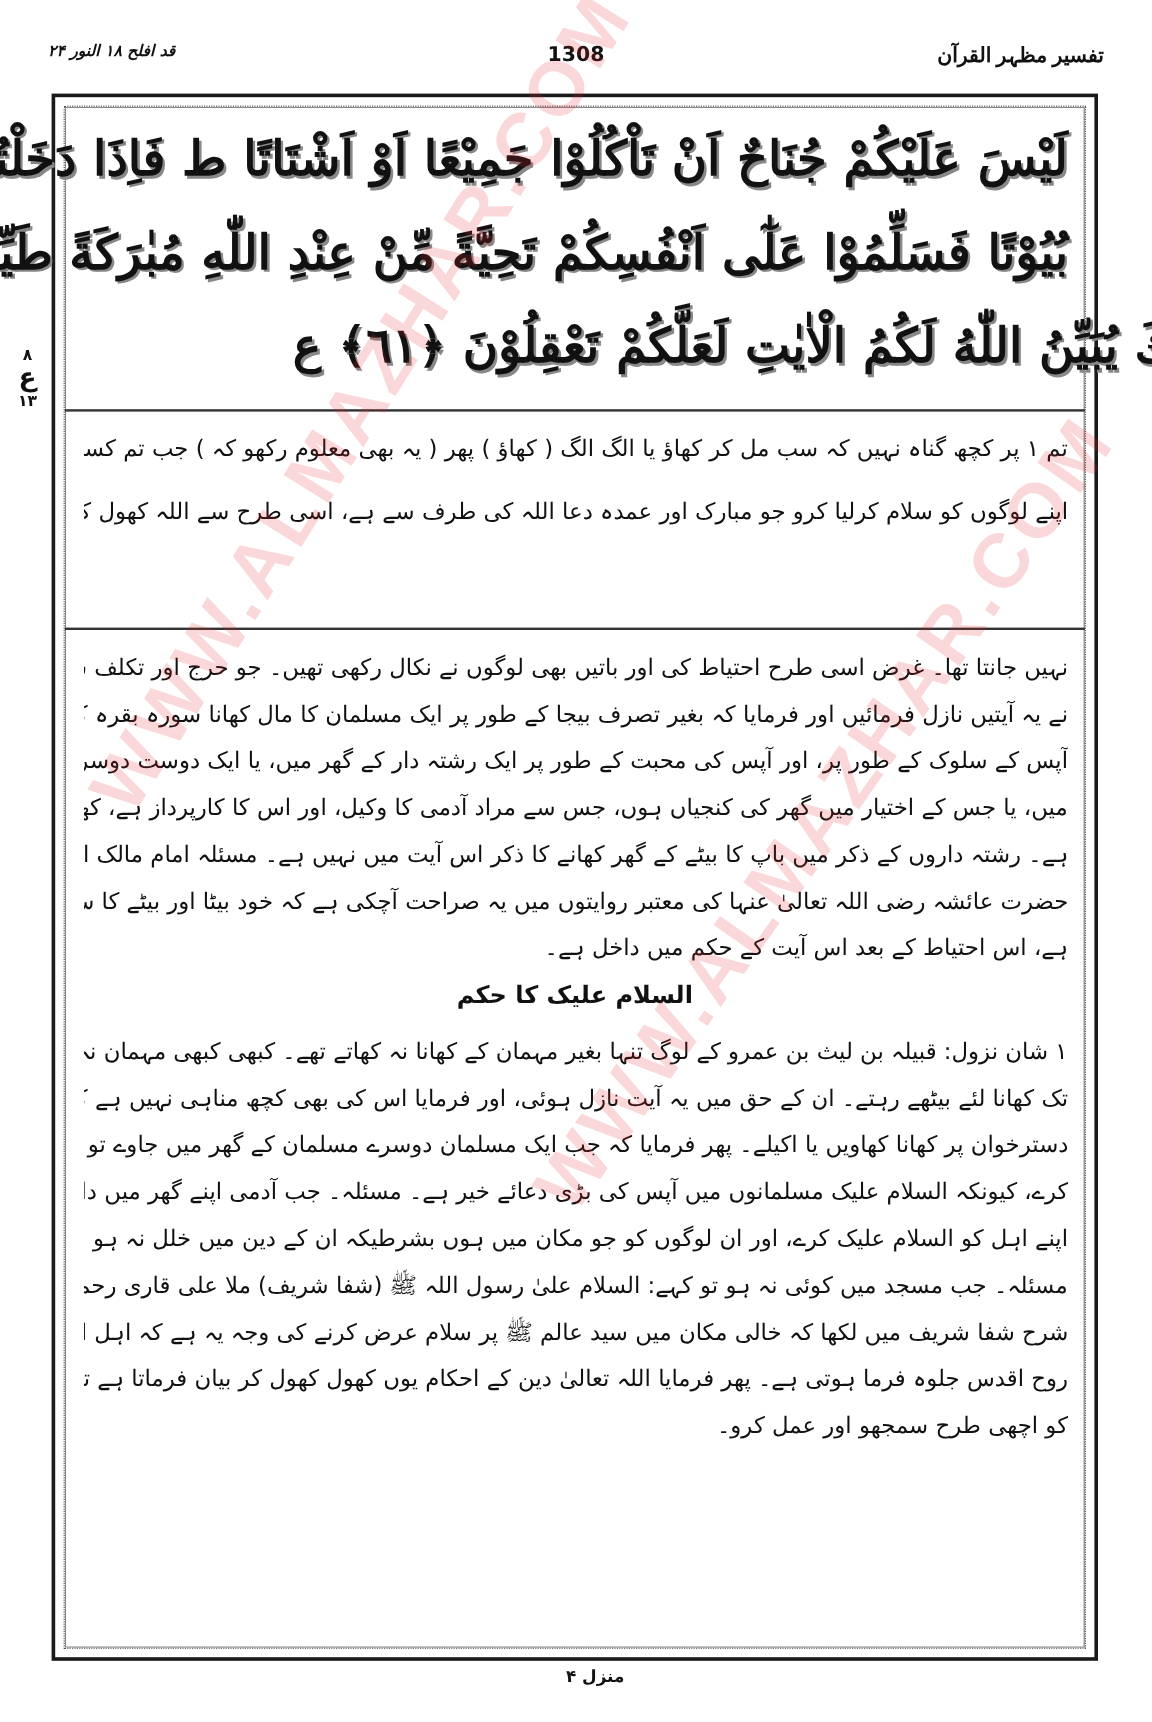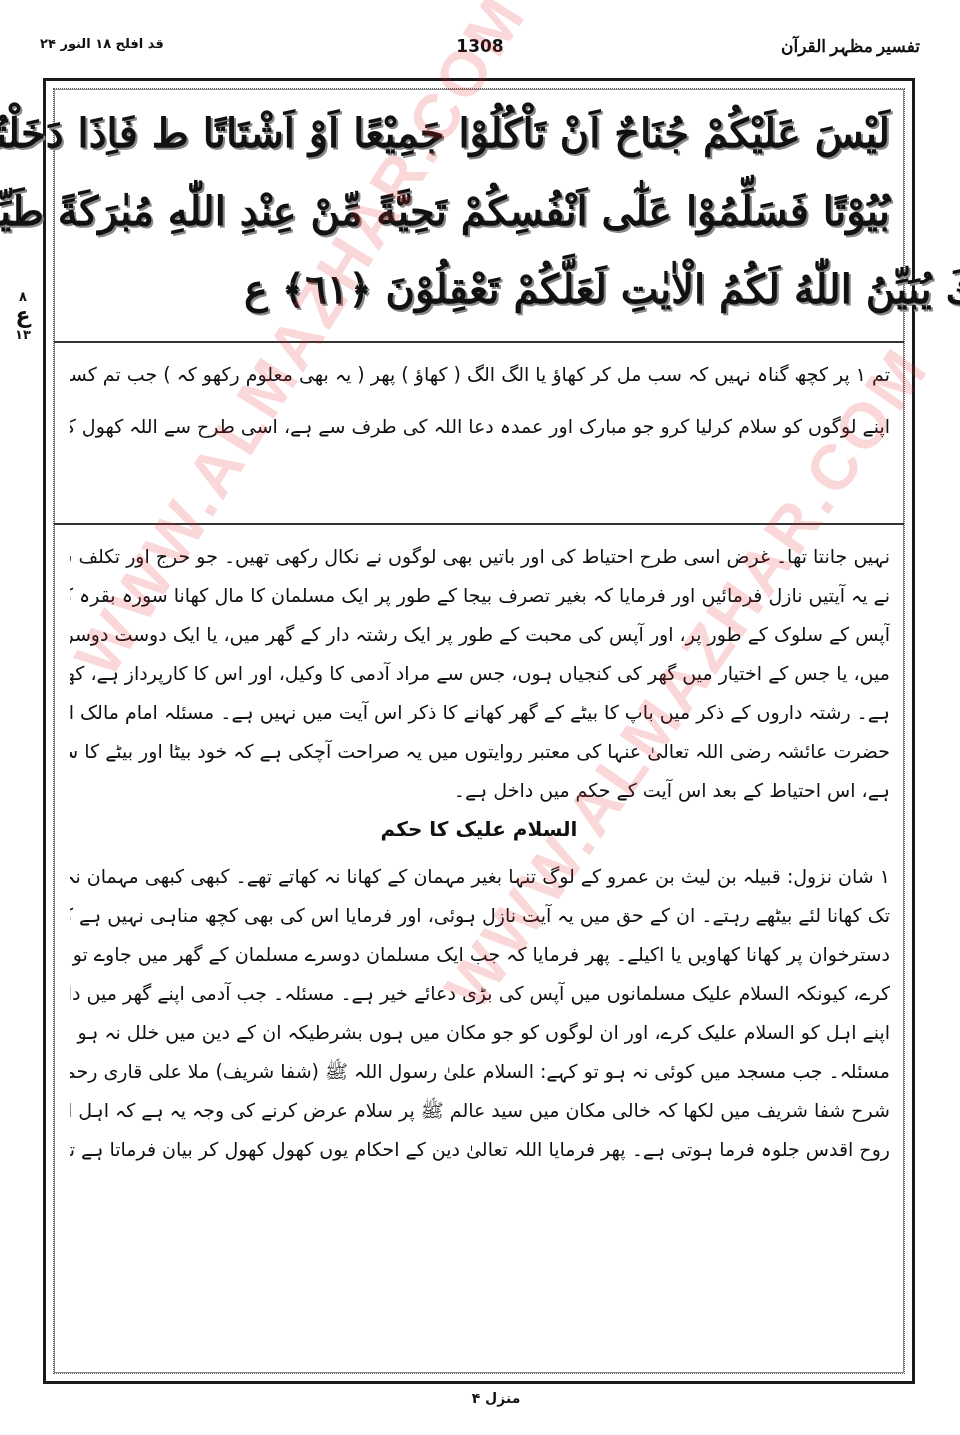--- a/index.html
+++ b/index.html
@@ -1,21 +1,21 @@
 <!DOCTYPE html>
 <html><head>
 <meta charset="utf-8">
 <style>
   html, body { margin:0; padding:0; background:#ffffff; }
   body { width:960px; height:1435px; position:relative; overflow:hidden;
          font-family:"DejaVu Sans", sans-serif; color:#111; }
   .header { position:absolute; top:30px; left:40px; right:40px; height:40px; }
   .hdr { position:absolute; top:6px; font-size:15px; font-weight:bold; direction:rtl; }
   .hdr-right { right:0; font-size:17px;font-family:Liberation Serif, serif; }
-  .hdr-left { left:0; font-size:13px; }
+  .hdr-left { left:0; font-size:13px;font-style:italic; }
   .hdr-center { left:50%; transform:translateX(-50%); font-size:17px; }
   .outer { position:absolute; left:43px; top:78px; width:872px; height:1306px;
            border:3px solid #1a1a1a; box-sizing:border-box; }
   .inner { position:absolute; left:7px; top:7px; right:7px; bottom:7px;
            border:1px dotted #555; box-shadow: inset 0 0 0 1px #888; }
   .ayah-box { position:absolute; left:0; right:0; top:0; height:252px;
               border-bottom:2px solid #333; direction:rtl; }
   .ayah-line { position:absolute; left:14px; right:14px; text-align:justify;
                text-align-last:justify; font-family:"DejaVu Serif", serif;
                font-weight:bold; font-size:40px; line-height:60px;
@@ -81,20 +81,21 @@
       <div class="subhead" style="top:292px;">السلام علیک کا حکم</div>
 
       <div class="line" style="top:334px;">۱ شان نزول: قبیلہ بن لیث بن عمرو کے لوگ تنہا بغیر مہمان کے کھانا نہ کھاتے تھے۔ کبھی کبھی مہمان نہ ملتا تو صبح سے شام</div>
       <div class="line" style="top:373px;">تک کھانا لئے بیٹھے رہتے۔ ان کے حق میں یہ آیت نازل ہوئی، اور فرمایا اس کی بھی کچھ مناہی نہیں ہے کہ لوگ اکٹھے مل کر ایک</div>
       <div class="line" style="top:412px;">دسترخوان پر کھانا کھاویں یا اکیلے۔ پھر فرمایا کہ جب ایک مسلمان دوسرے مسلمان کے گھر میں جاوے تو السلام علیک کیا</div>
       <div class="line" style="top:451px;">کرے، کیونکہ السلام علیک مسلمانوں میں آپس کی بڑی دعائے خیر ہے۔ مسئلہ۔ جب آدمی اپنے گھر میں داخل ہو تو</div>
       <div class="line" style="top:490px;">اپنے اہل کو السلام علیک کرے، اور ان لوگوں کو جو مکان میں ہوں بشرطیکہ ان کے دین میں خلل نہ ہو (خازن)۔</div>
       <div class="line" style="top:529px;">مسئلہ۔ جب مسجد میں کوئی نہ ہو تو کہے: السلام علیٰ رسول اللہ ﷺ (شفا شریف) ملا علی قاری رحمۃ اللہ علیہ نے</div>
       <div class="line" style="top:568px;">شرح شفا شریف میں لکھا کہ خالی مکان میں سید عالم ﷺ پر سلام عرض کرنے کی وجہ یہ ہے کہ اہل اسلام کے گھروں میں</div>
       <div class="line" style="top:607px;">روح اقدس جلوہ فرما ہوتی ہے۔ پھر فرمایا اللہ تعالیٰ دین کے احکام یوں کھول کھول کر بیان فرماتا ہے تاکہ تم لوگ دین کی باتوں</div>
+      <div class="line short" style="top:646px;">کو اچھی طرح سمجھو اور عمل کرو۔</div>
     </div>
 
   </div>
 </div>
 
 <div class="footer">منزل ۴</div>
 
 <div class="watermark wm1" style="color: rgb(233, 40, 44);">WWW.ALMAZHAR.COM</div>
 <div class="watermark wm2" style="color: rgb(233, 40, 44);">WWW.ALMAZHAR.COM</div>
 

